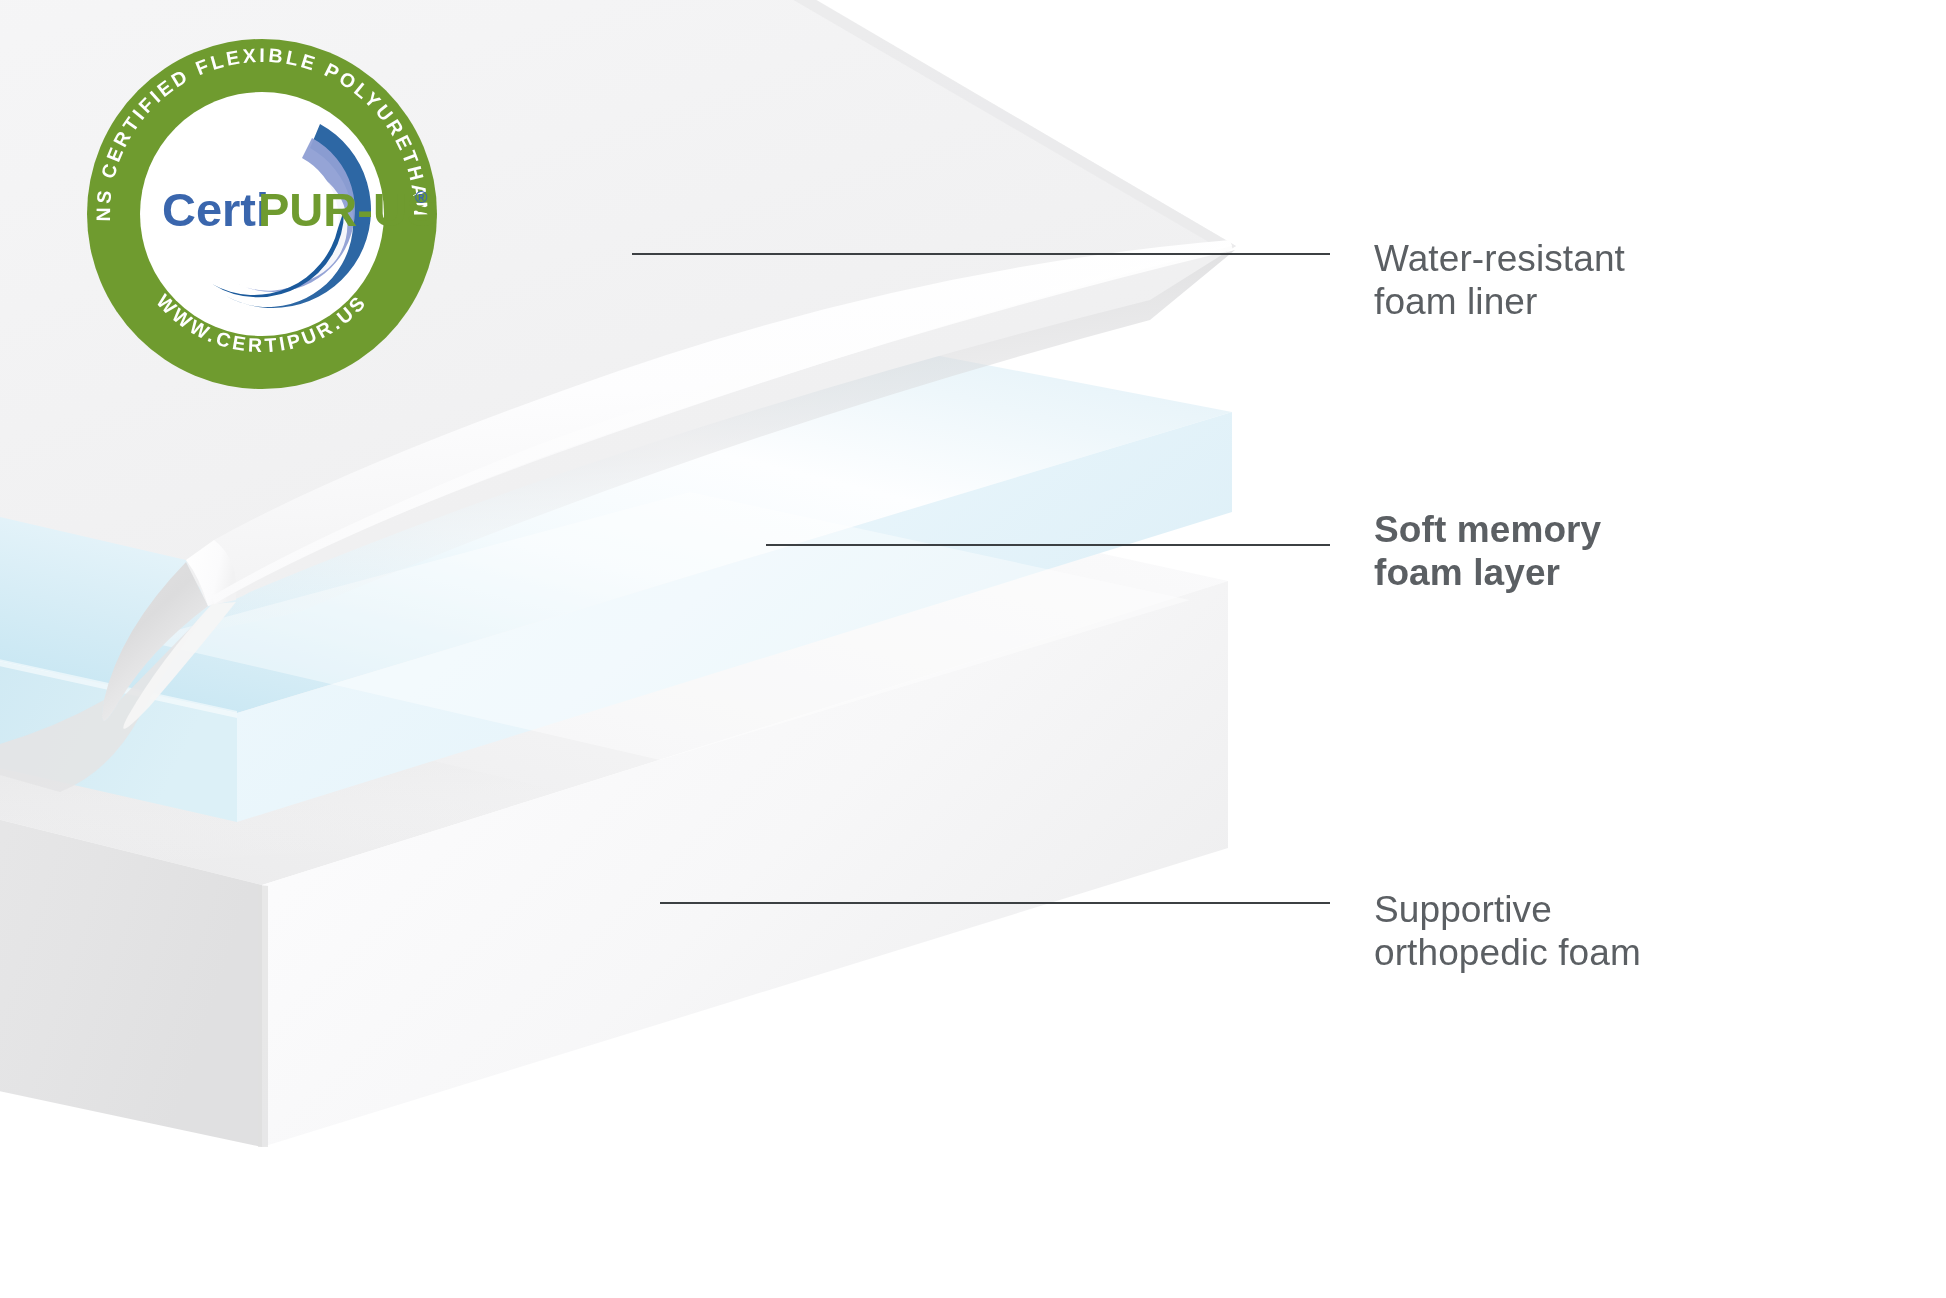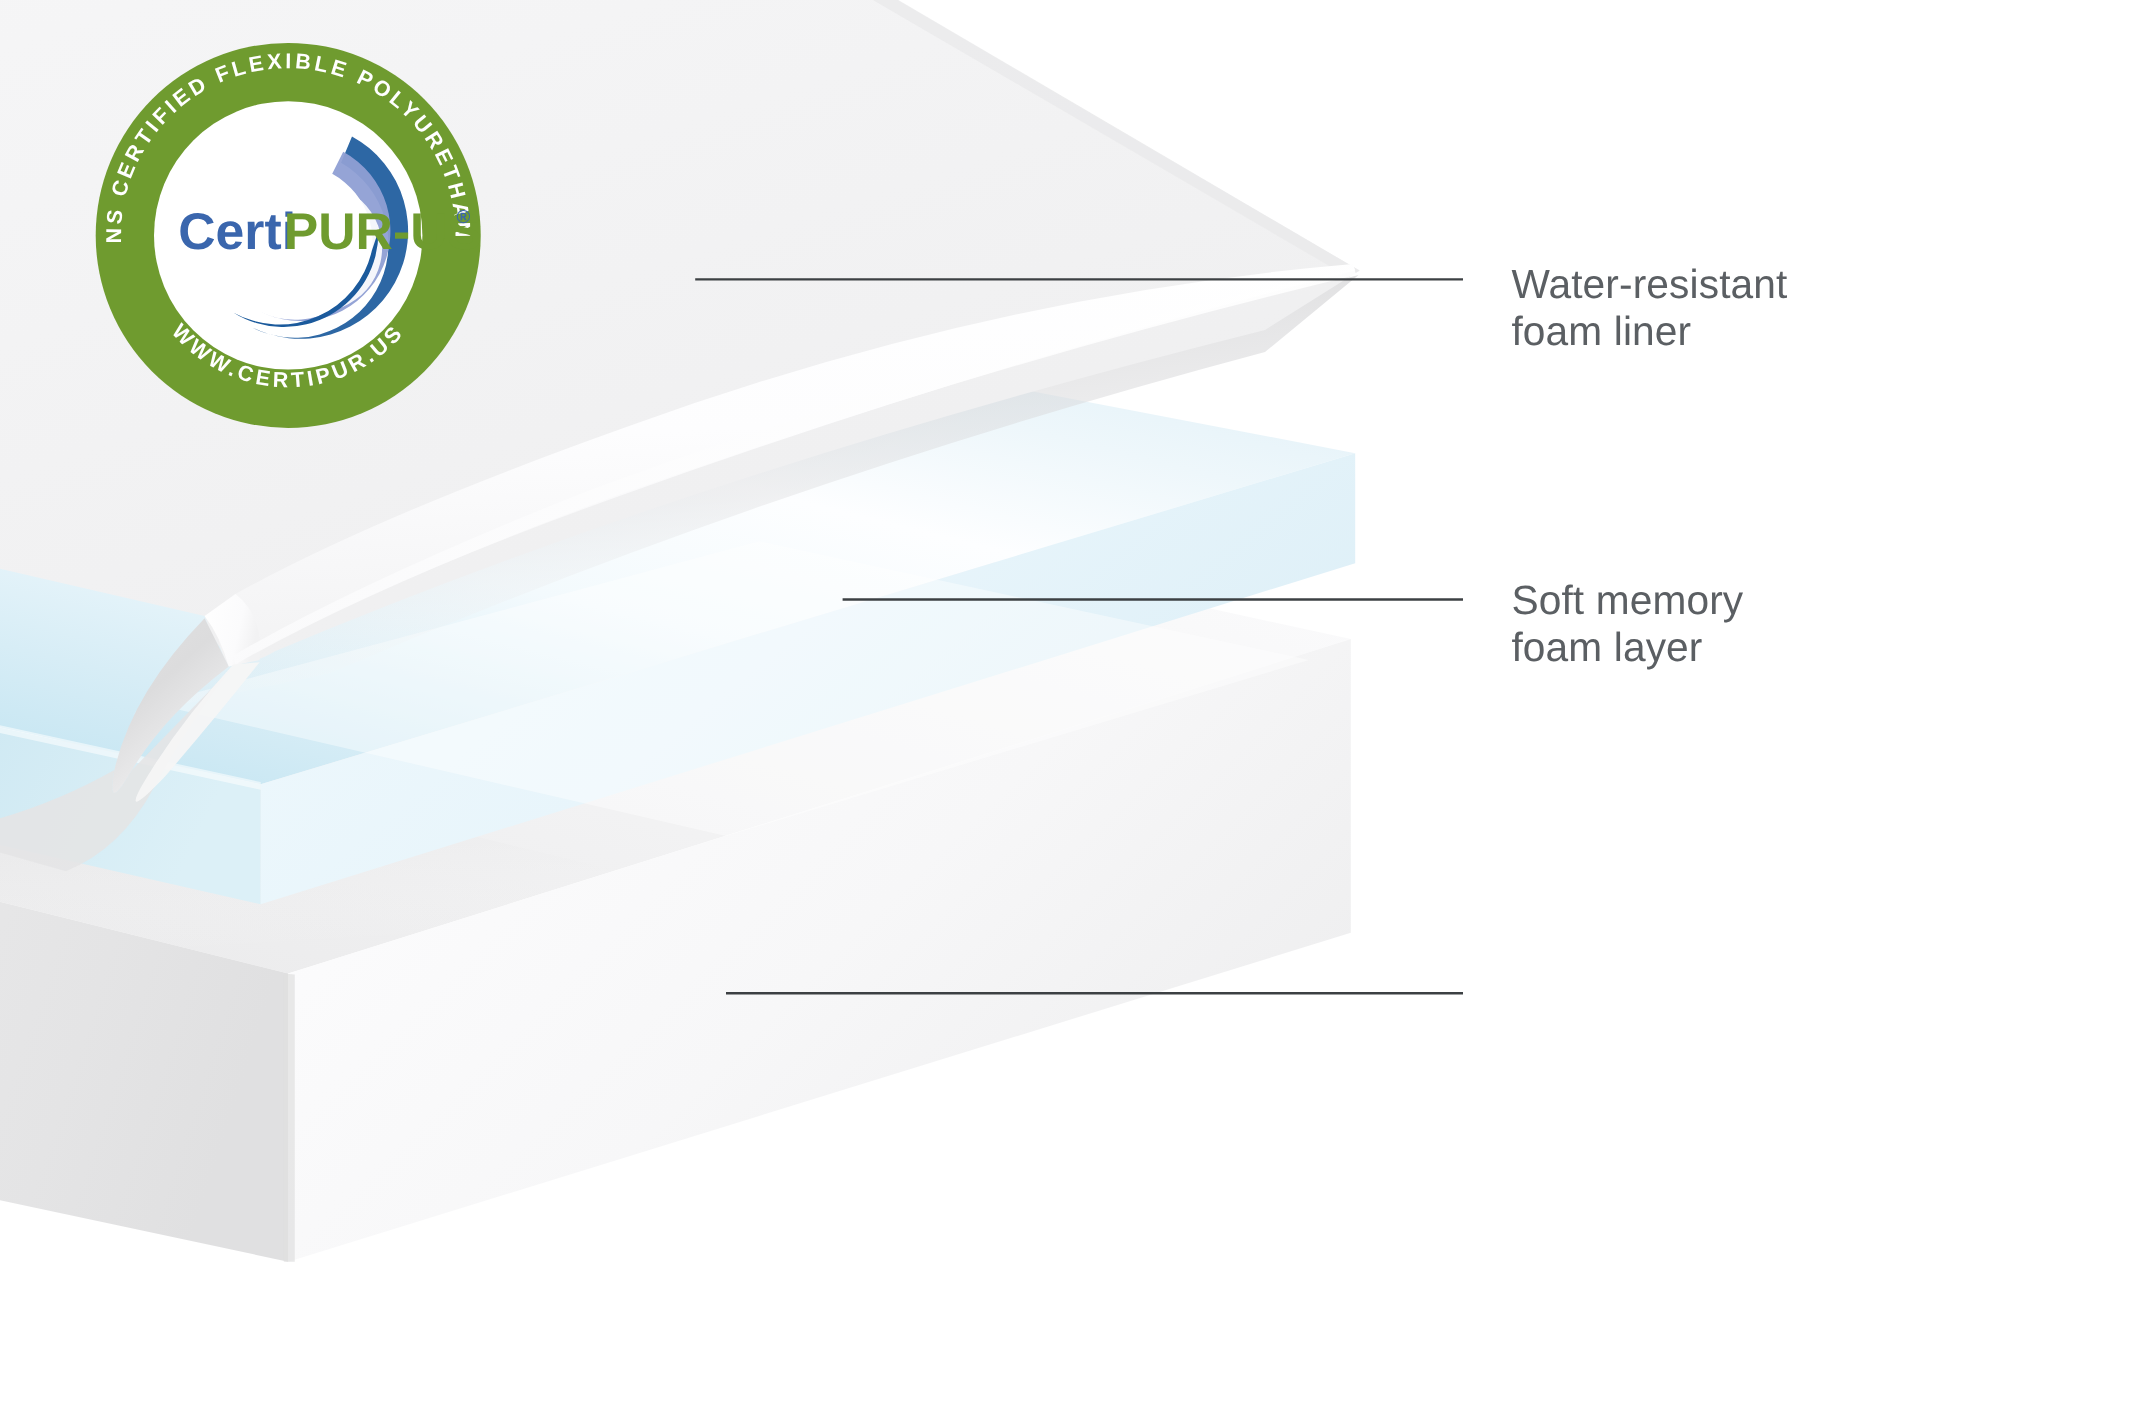--- a/index.html
+++ b/index.html
@@ -43,21 +43,21 @@
   .callout {
     position: absolute;
     color: #5b5f63;
     font-size: 37px;
     line-height: 1.17;
     letter-spacing: 0.1px;
     white-space: pre-line;
     font-weight: 400;
   }
   #callout-1 { left: 1374px; top: 237px; }
-  #callout-2 { left: 1374px; top: 524px; }
+  #callout-2 { left: 1374px; top: 508px; font-weight: bold; }
   #callout-3 { left: 1374px; top: 888px; }
 </style>
 </head>
 <body>
 
 <div id="stage">
 
   <svg id="product-svg" viewBox="0 0 1946 1298" preserveAspectRatio="none">
     <defs>
 
@@ -253,14 +253,16 @@
       </g>
     </svg>
   </div>
 
   <div class="callout" id="callout-1">Water-resistant
 foam liner</div>
 
   <div class="callout" id="callout-2">Soft memory
 foam layer</div>
 
+  <div class="callout" id="callout-3">Supportive
+orthopedic foam</div>
 
 </div>
 
 </body></html>

